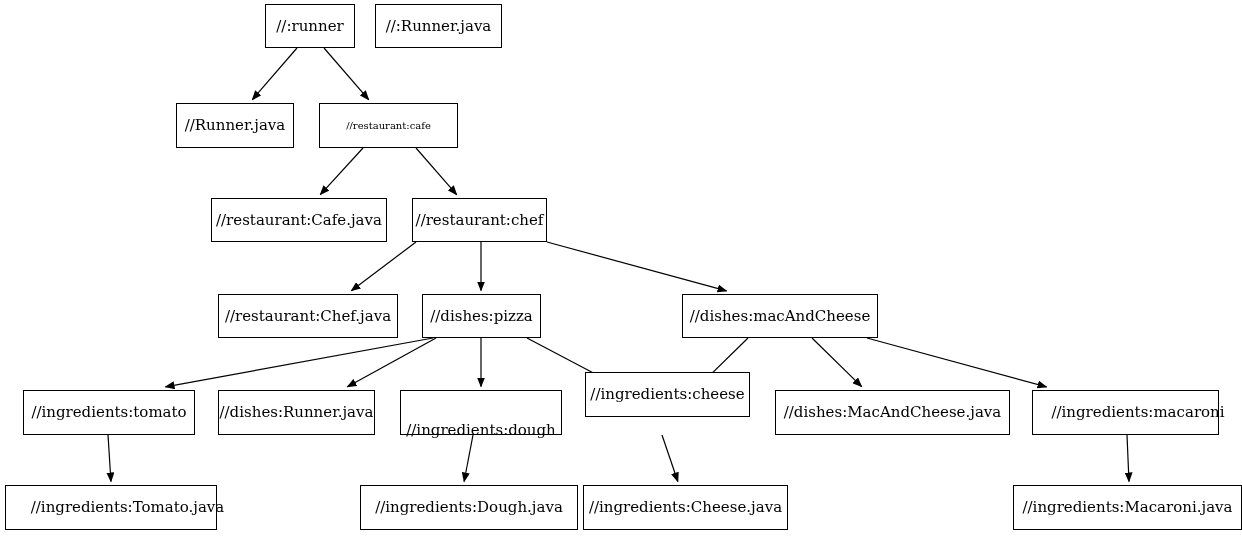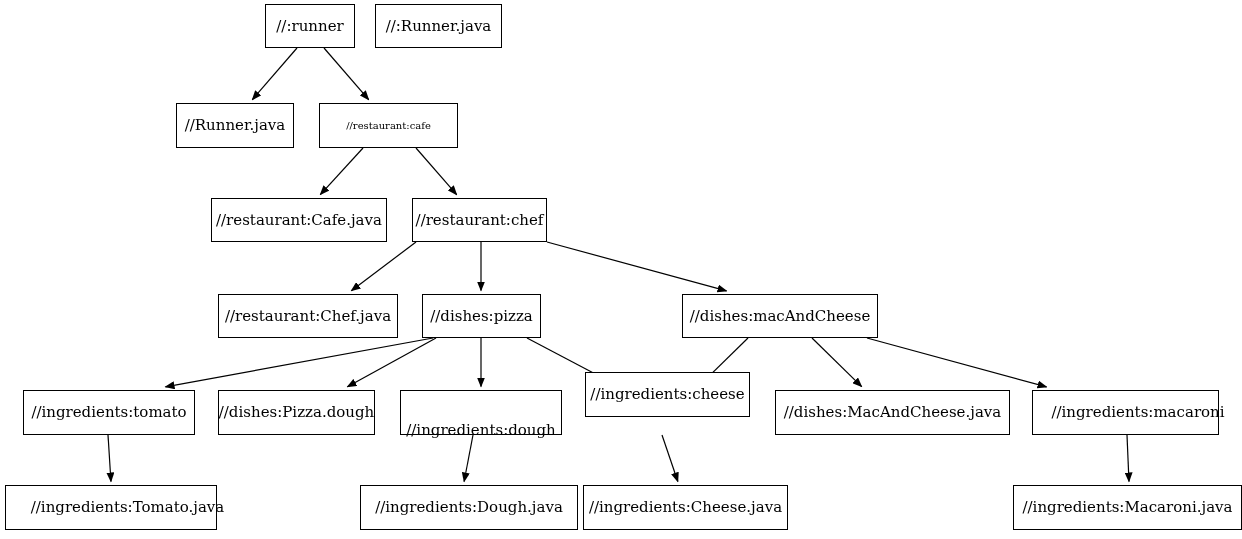--- a/index.html
+++ b/index.html
@@ -99,21 +99,21 @@
       <div class="node" style="left: 422px; top: 294px; width: 119px; height: 44px; border-color: rgb(0, 0, 0); background: rgb(255, 255, 255);">
         <span class="node-label" style="font-size: 15px;">//dishes:pizza</span>
       </div>
       <div class="node" style="left: 682px; top: 294px; width: 196px; height: 44px; border-color: rgb(0, 0, 0); background: rgb(255, 255, 255);">
         <span class="node-label" style="font-size: 15px;">//dishes:macAndCheese</span>
       </div>
       <div class="node" style="left: 23px; top: 390px; width: 172px; height: 45px; border-color: rgb(0, 0, 0); background: rgb(255, 255, 255);">
         <span class="node-label" style="font-size: 15px;">//ingredients:tomato</span>
       </div>
       <div class="node" style="left: 218px; top: 390px; width: 157px; height: 45px; border-color: rgb(0, 0, 0); background: rgb(255, 255, 255);">
-        <span class="node-label" style="font-size: 15px;">//dishes:Pizza.dough</span>
+        <span class="node-label" style="font-size: 15px;">//dishes:Runner.java</span>
       </div>
       <div class="node" style="left: 400px; top: 390px; width: 162px; height: 45px; border-color: rgb(0, 0, 0); background: rgb(255, 255, 255);">
         <span class="node-label" style="font-size: 15px; margin-top: 36px;">//ingredients:dough</span>
       </div>
       <div class="node" style="left: 585px; top: 372px; width: 165px; height: 45px; border-color: rgb(0, 0, 0); background: rgb(255, 255, 255);">
         <span class="node-label" style="font-size: 15px;">//ingredients:cheese</span>
       </div>
       <div class="node" style="left: 775px; top: 390px; width: 235px; height: 45px; border-color: rgb(0, 0, 0); background: rgb(255, 255, 255);">
         <span class="node-label" style="font-size: 15px;">//dishes:MacAndCheese.java</span>
       </div>

